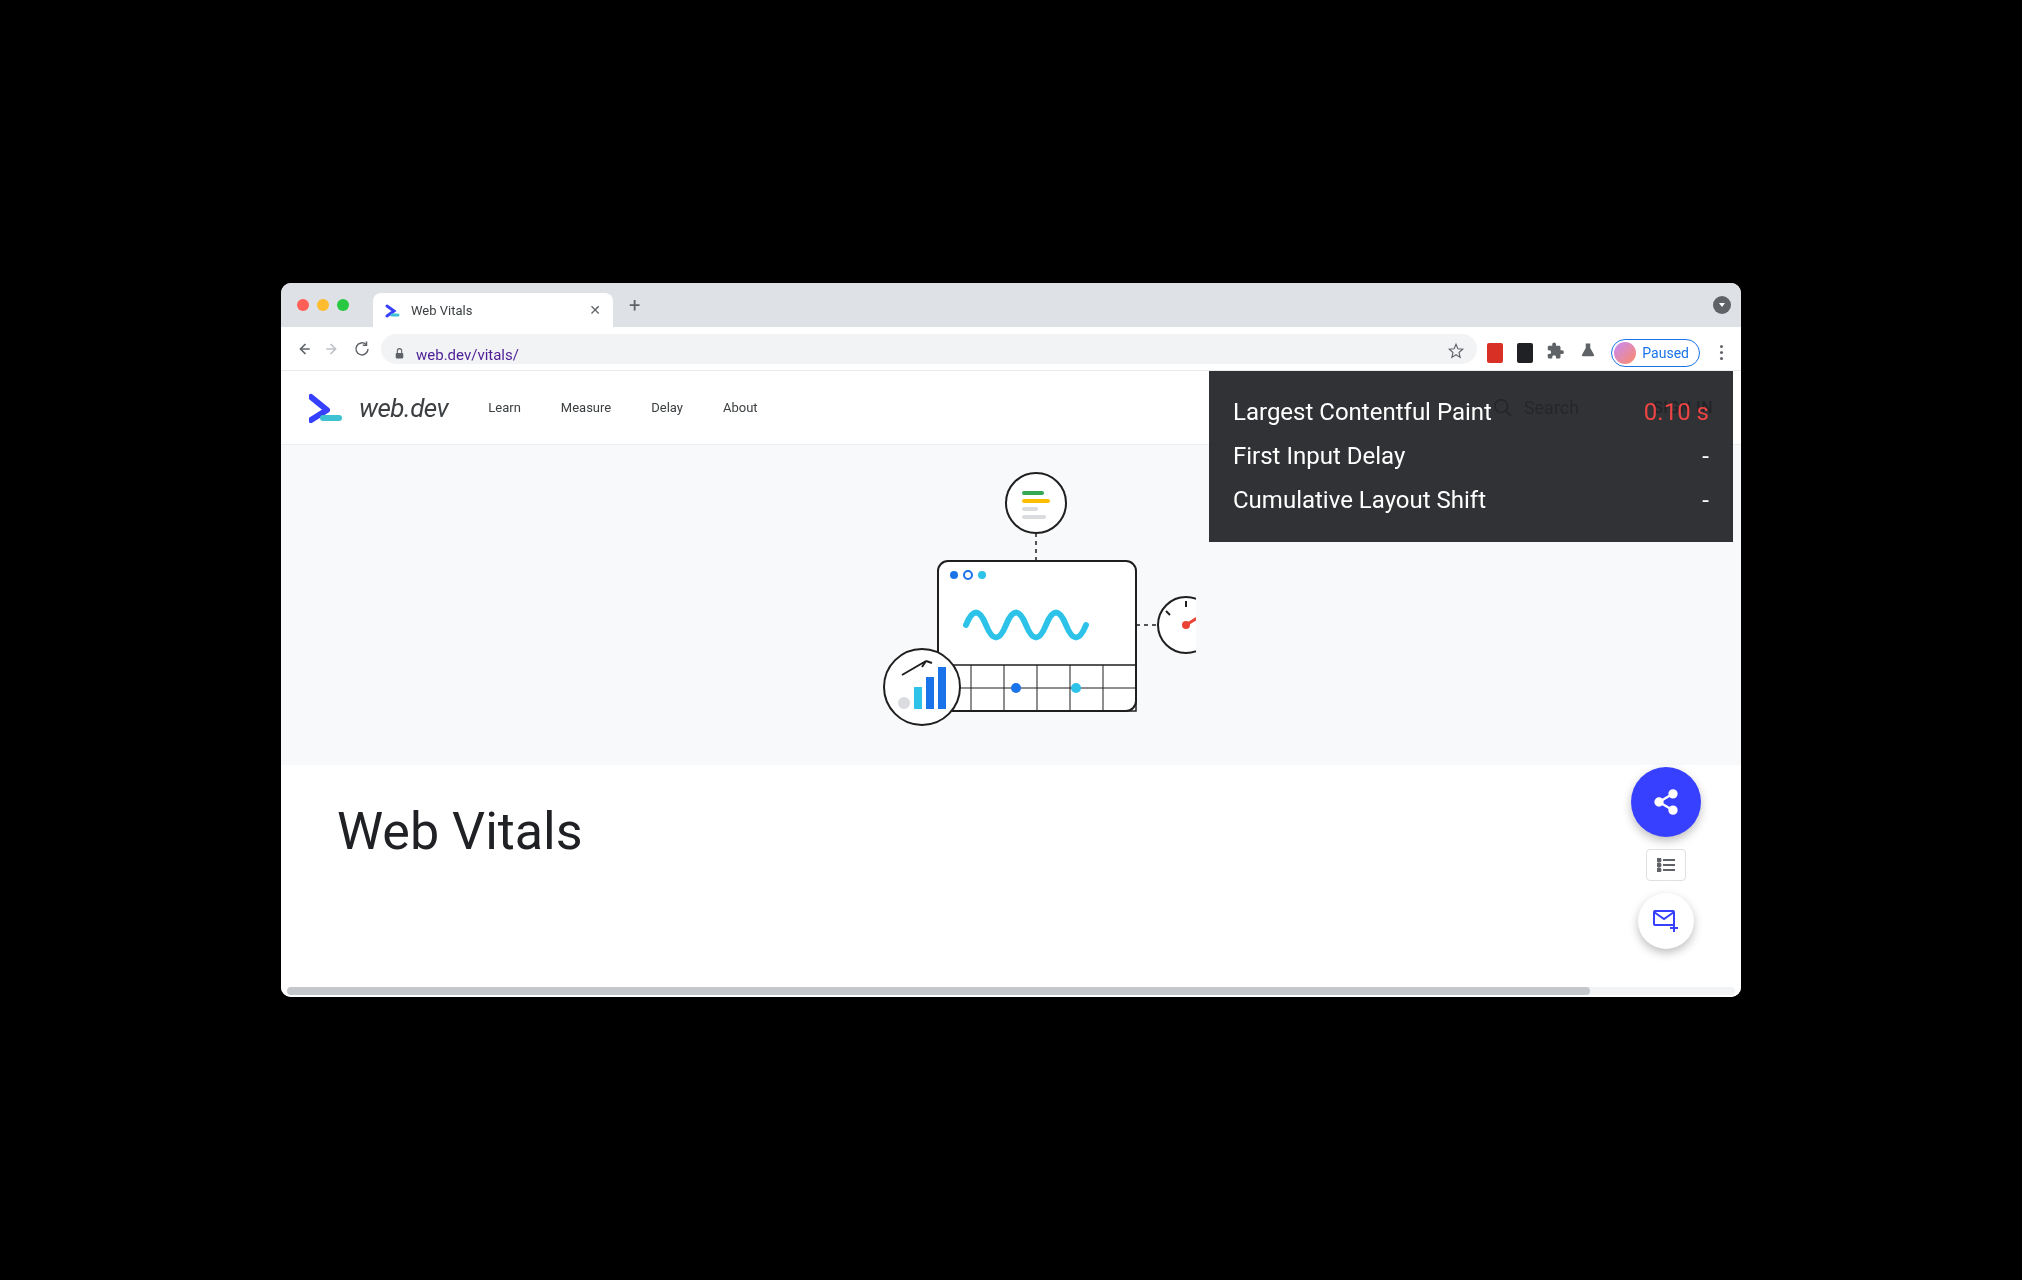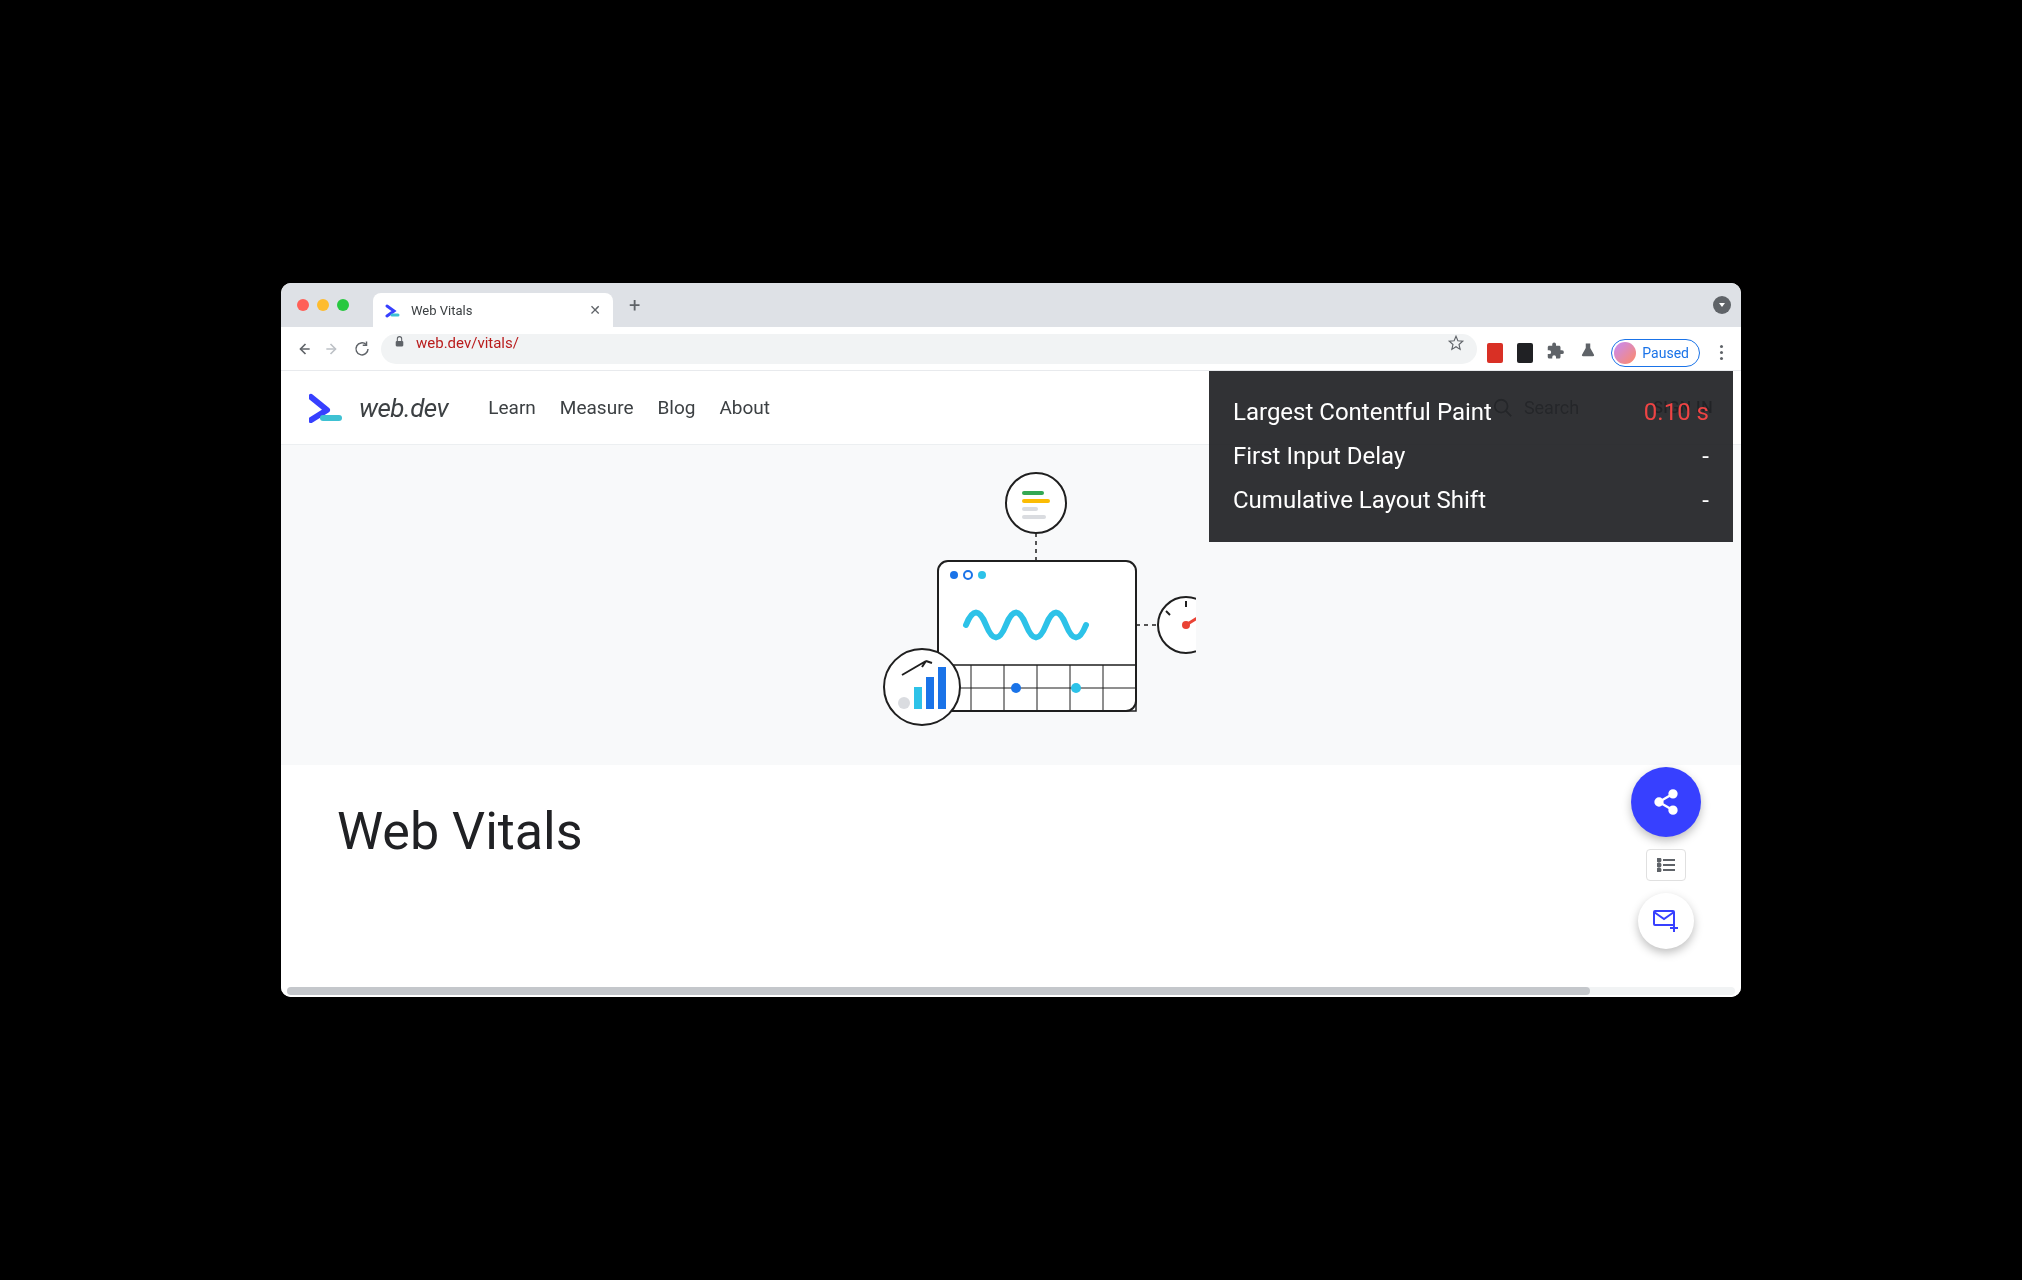--- a/index.html
+++ b/index.html
@@ -76,24 +76,24 @@
     gap: 10px;
   }
   .navbtn { color: #5f6368; cursor: pointer; display: flex; align-items: center; }
   .navbtn.disabled { color: #bdc1c6; cursor: default; }
   .omnibox {
     flex: 1;
     height: 30px;
     background: #f1f3f4;
     border-radius: 16px;
     display: flex;
-    align-items: flex-start;
+    align-items: flex-end;
     padding: 0 12px;
     gap: 10px;
-    color: #b91c1c;
+    color: #4c1d95;
     font-size: 15px;
   }
   .omnibox .lock { color: #5f6368; }
   .omnibox .star { margin-left: auto; color: #5f6368; }
   .ext-icons { display: flex; align-items: center; gap: 14px; margin-top: 8px; }
   .ext-square { width: 16px; height: 20px; border-radius: 2px; }
   .profile-pill {
     border: 1px solid #1a73e8;
     border-radius: 18px;
     display: flex; align-items: center;
@@ -112,21 +112,21 @@
   .site-header {
     height: 74px;
     border-bottom: 1px solid #eceff1;
     display:flex;
     align-items:center;
     padding: 0 28px;
     gap: 40px;
   }
   .site-logo { display:flex; gap:16px;font-style:italic; }
   .site-logo span { font-size: 26px; color:#3c4043; letter-spacing: -0.5px; }
-  .site-nav { display:flex; gap:24px; font-size:19px; color:#3c4043; }
+  .site-nav { display:flex; gap:40px; font-size:13px; color:#3c4043; }
   .site-nav a { cursor:pointer; }
   .site-search { margin-left:auto; display:flex; align-items:center; gap:10px; color:#5f6368; font-size:18px; }
   .site-signin { color:#3c4043; font-size:16px; font-weight:500; margin-left:34px; letter-spacing:0.5px; }
 
   .hero {
     background: #f8f9fa;
     height: 320px;
     display:flex;
     align-items:center;
     justify-content:center;
@@ -287,21 +287,21 @@
       <div class="site-logo">
         <svg width="34" height="30" viewBox="0 0 34 30">
             <path d="M2 4 L18 17 L2 27" stroke="#3740ff" stroke-width="6" fill="none" stroke-linecap="round" stroke-linejoin="round"></path>
             <path d="M14 25 L30 25" stroke="#3ec1d3" stroke-width="6" stroke-linecap="round"></path>
           </svg>
         <span>web.dev</span>
       </div>
       <div class="site-nav">
         <a>Learn</a>
         <a>Measure</a>
-        <a>Blog</a>
+        <a>Delay</a>
         <a>About</a>
       </div>
       <div class="site-search">
         <svg width="22" height="22" viewBox="0 0 24 24" fill="none" stroke="#5f6368" stroke-width="2">
             <circle cx="10" cy="10" r="7"></circle>
             <path d="M21 21 L15 15"></path>
           </svg>
         <span>Search</span>
       </div>
       <div class="site-signin">SIGN IN</div>

